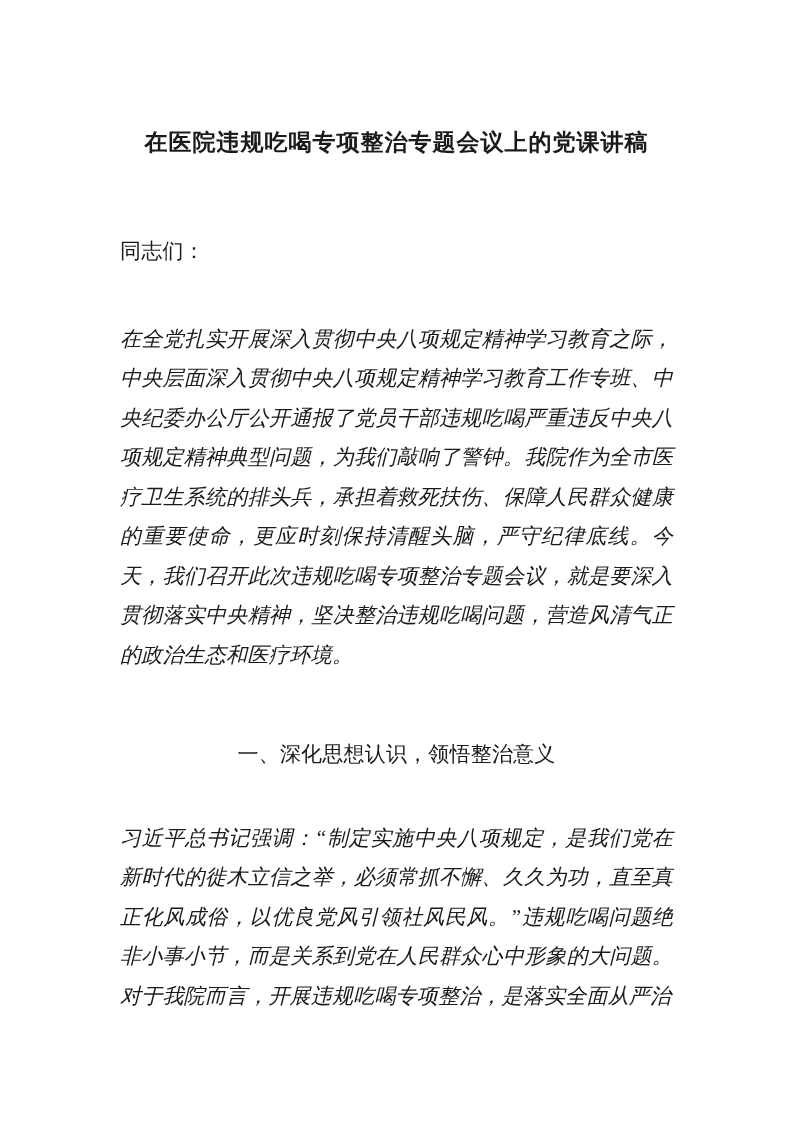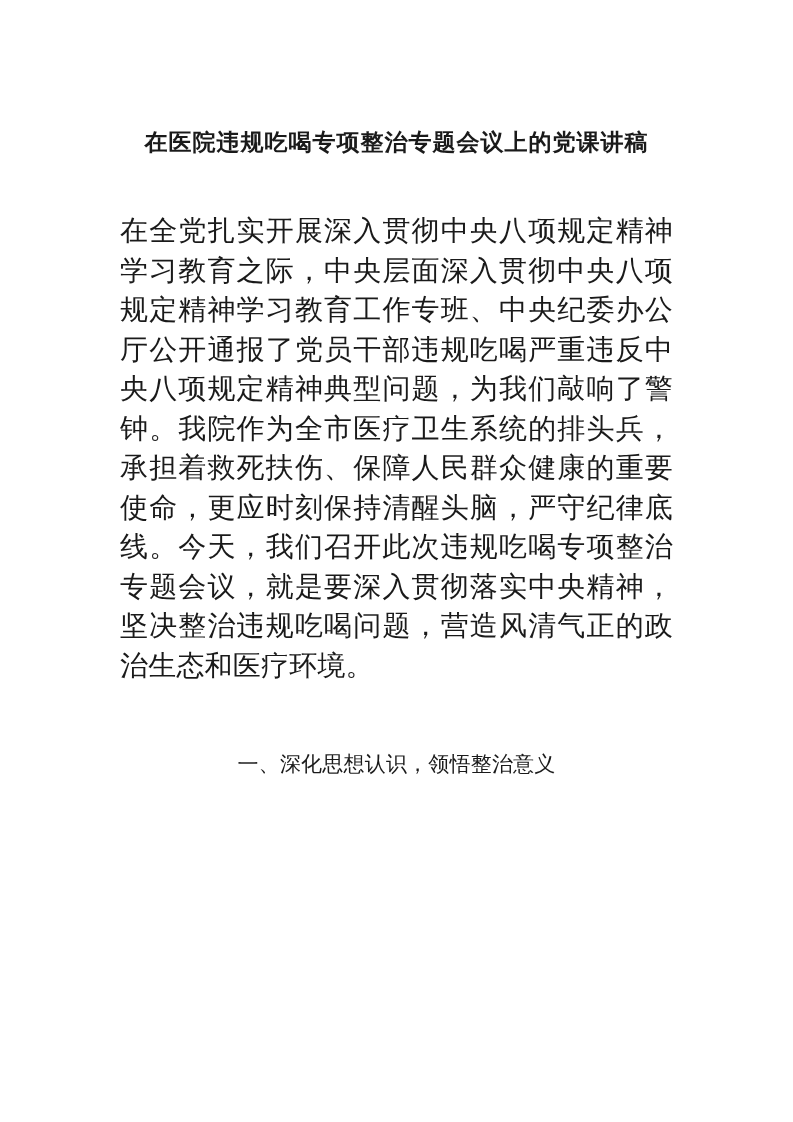--- a/index.html
+++ b/index.html
@@ -34,27 +34,28 @@
     margin: 69px 0 0 0;
     padding: 0;
     font-size: 21px;
     font-weight: normal;
     line-height: 39.5px;
     letter-spacing: 0.2px;
   }
   .body-para {
     margin: 0;
     padding: 0;
-    font-size: 28px;
+    font-size: 21px;
     font-weight: normal;
     line-height: 39.5px;
     letter-spacing: 0.2px;
     text-align: justify;
     line-break: strict;
     overflow-wrap: break-word;
+    font-style: italic;
   }
   .intro-para   { margin-top: 48px; }
   .section-para { margin-top: 44px; }
   .section-heading {
     margin: 60px 0 0 0;
     padding: 0;
     font-size: 21px;
     font-weight: normal;
     line-height: 39.5px;
     letter-spacing: 0.2px;
@@ -62,20 +63,22 @@
   }
 </style>
 </head>
 <body>
 
 <div class="page">
   <div class="content">
 
     <h1 class="doc-title">在医院违规吃喝专项整治专题会议上的党课讲稿</h1>
 
+    <p class="salutation">同志们：</p>
 
     <p class="body-para intro-para">在全党扎实开展深入贯彻中央八项规定精神学习教育之际，中央层面深入贯彻中央八项规定精神学习教育工作专班、中央纪委办公厅公开通报了党员干部违规吃喝严重违反中央八项规定精神典型问题，为我们敲响了警钟。我院作为全市医疗卫生系统的排头兵，承担着救死扶伤、保障人民群众健康的重要使命，更应时刻保持清醒头脑，严守纪律底线。今天，我们召开此次违规吃喝专项整治专题会议，就是要深入贯彻落实中央精神，坚决整治违规吃喝问题，营造风清气正的政治生态和医疗环境。</p>
 
     <h2 class="section-heading">一、深化思想认识，领悟整治意义</h2>
 
+    <p class="body-para section-para">习近平总书记强调：“制定实施中央八项规定，是我们党在新时代的徙木立信之举，必须常抓不懈、久久为功，直至真正化风成俗，以优良党风引领社风民风。”违规吃喝问题绝非小事小节，而是关系到党在人民群众心中形象的大问题。对于我院而言，开展违规吃喝专项整治，是落实全面从严治</p>
 
   </div>
 </div>
 
 </body></html>

